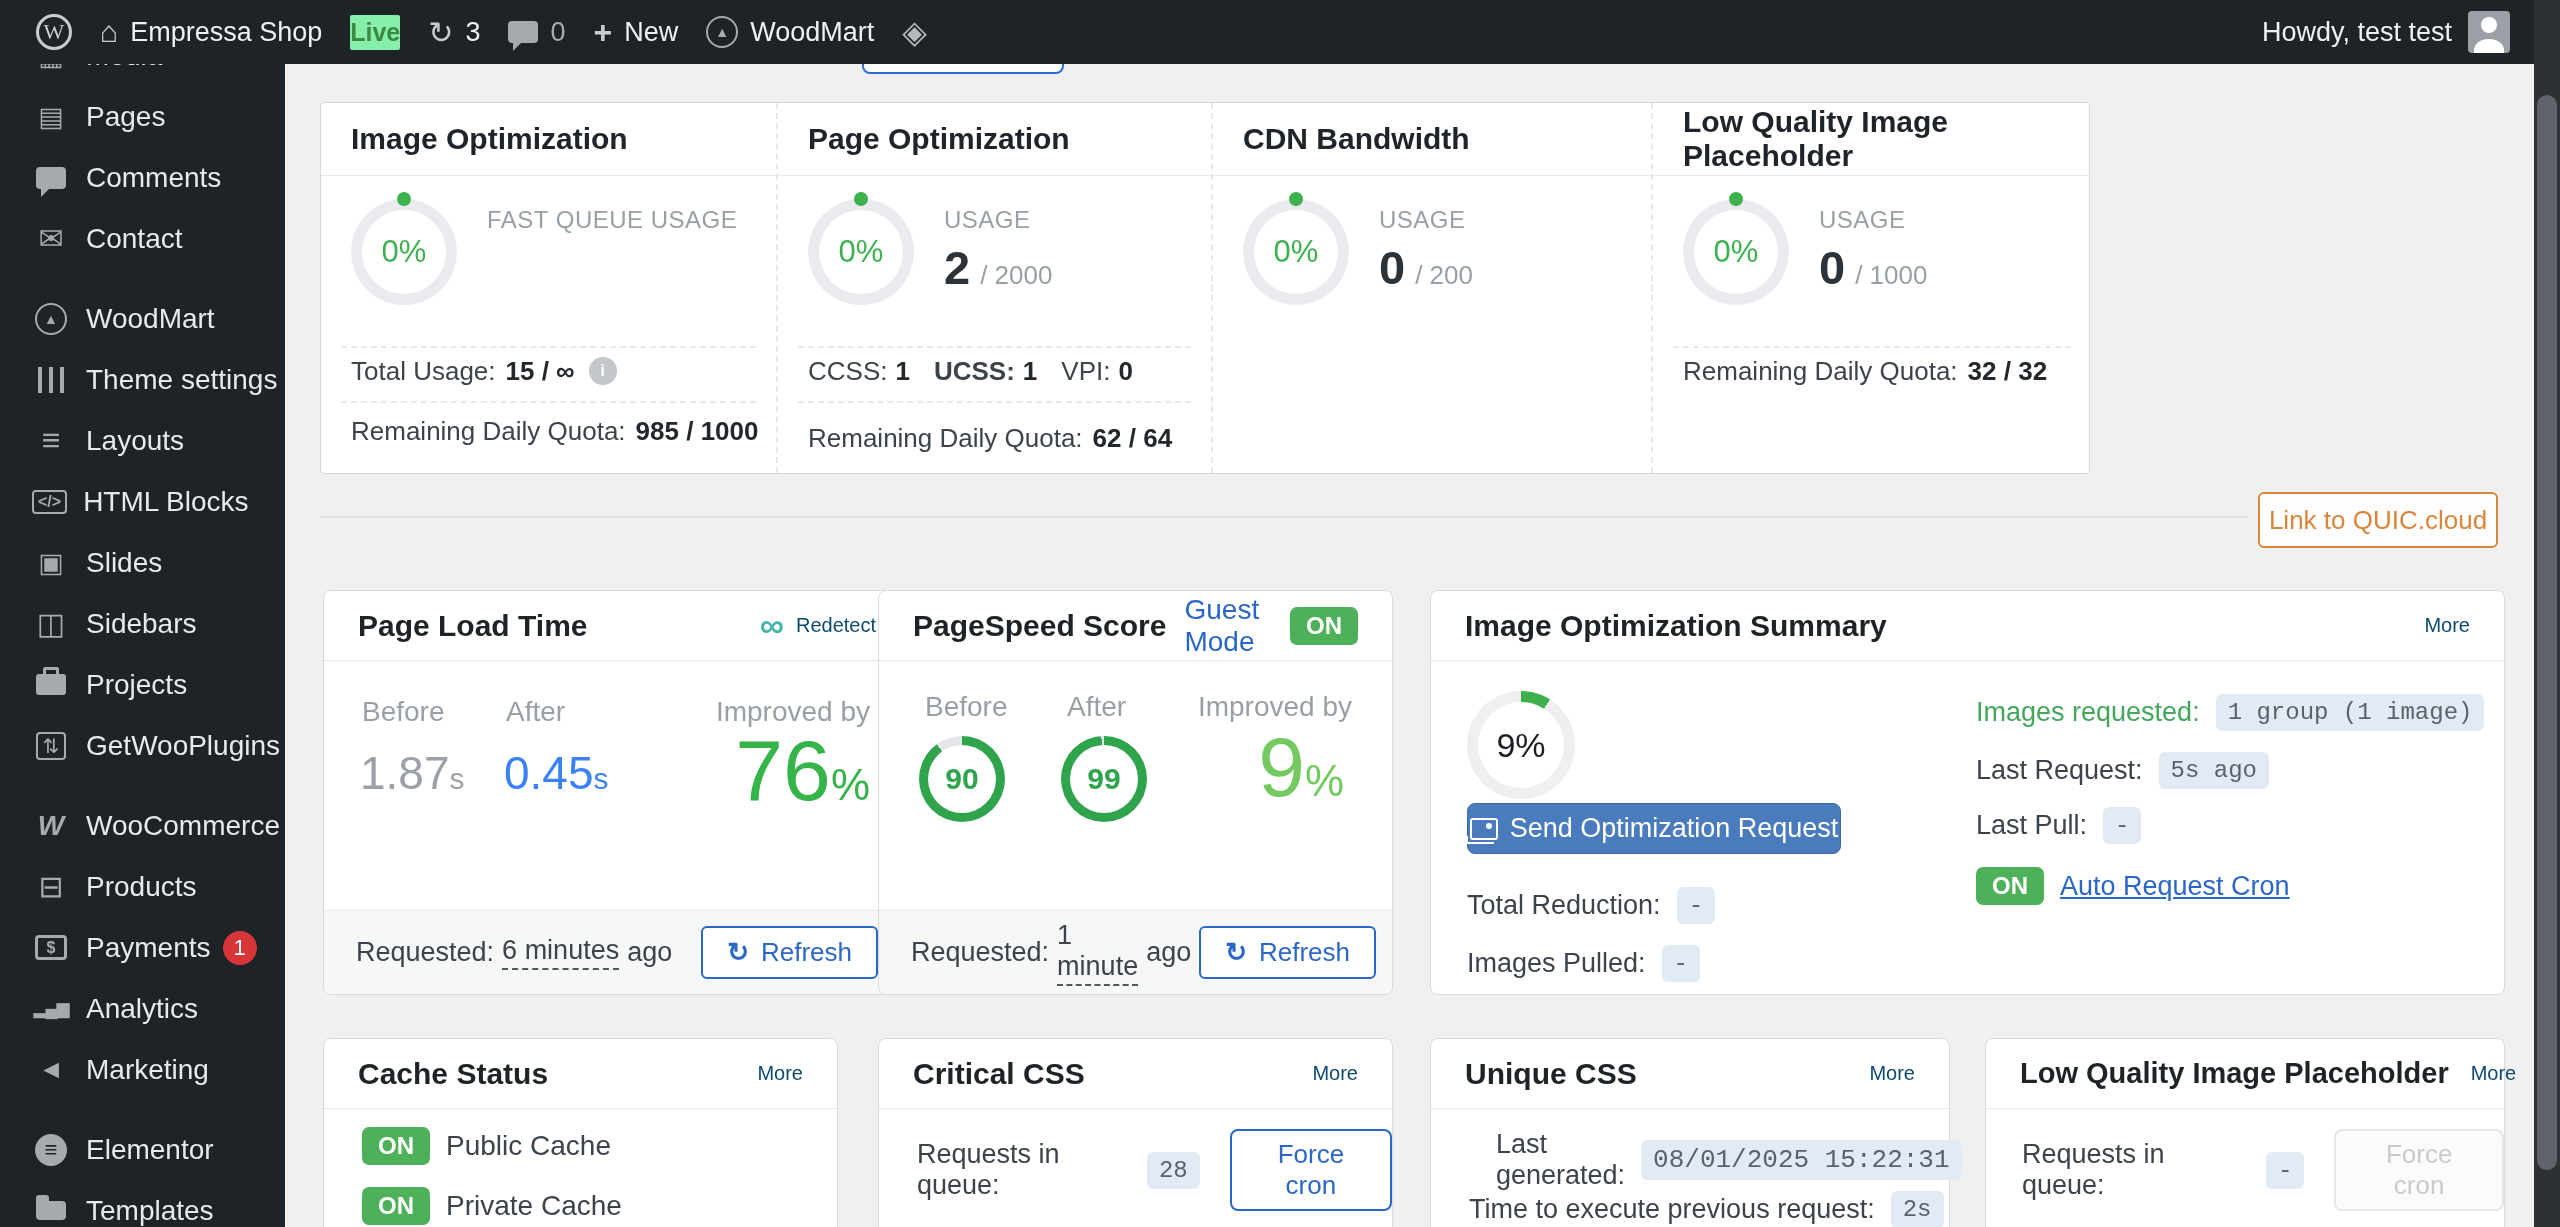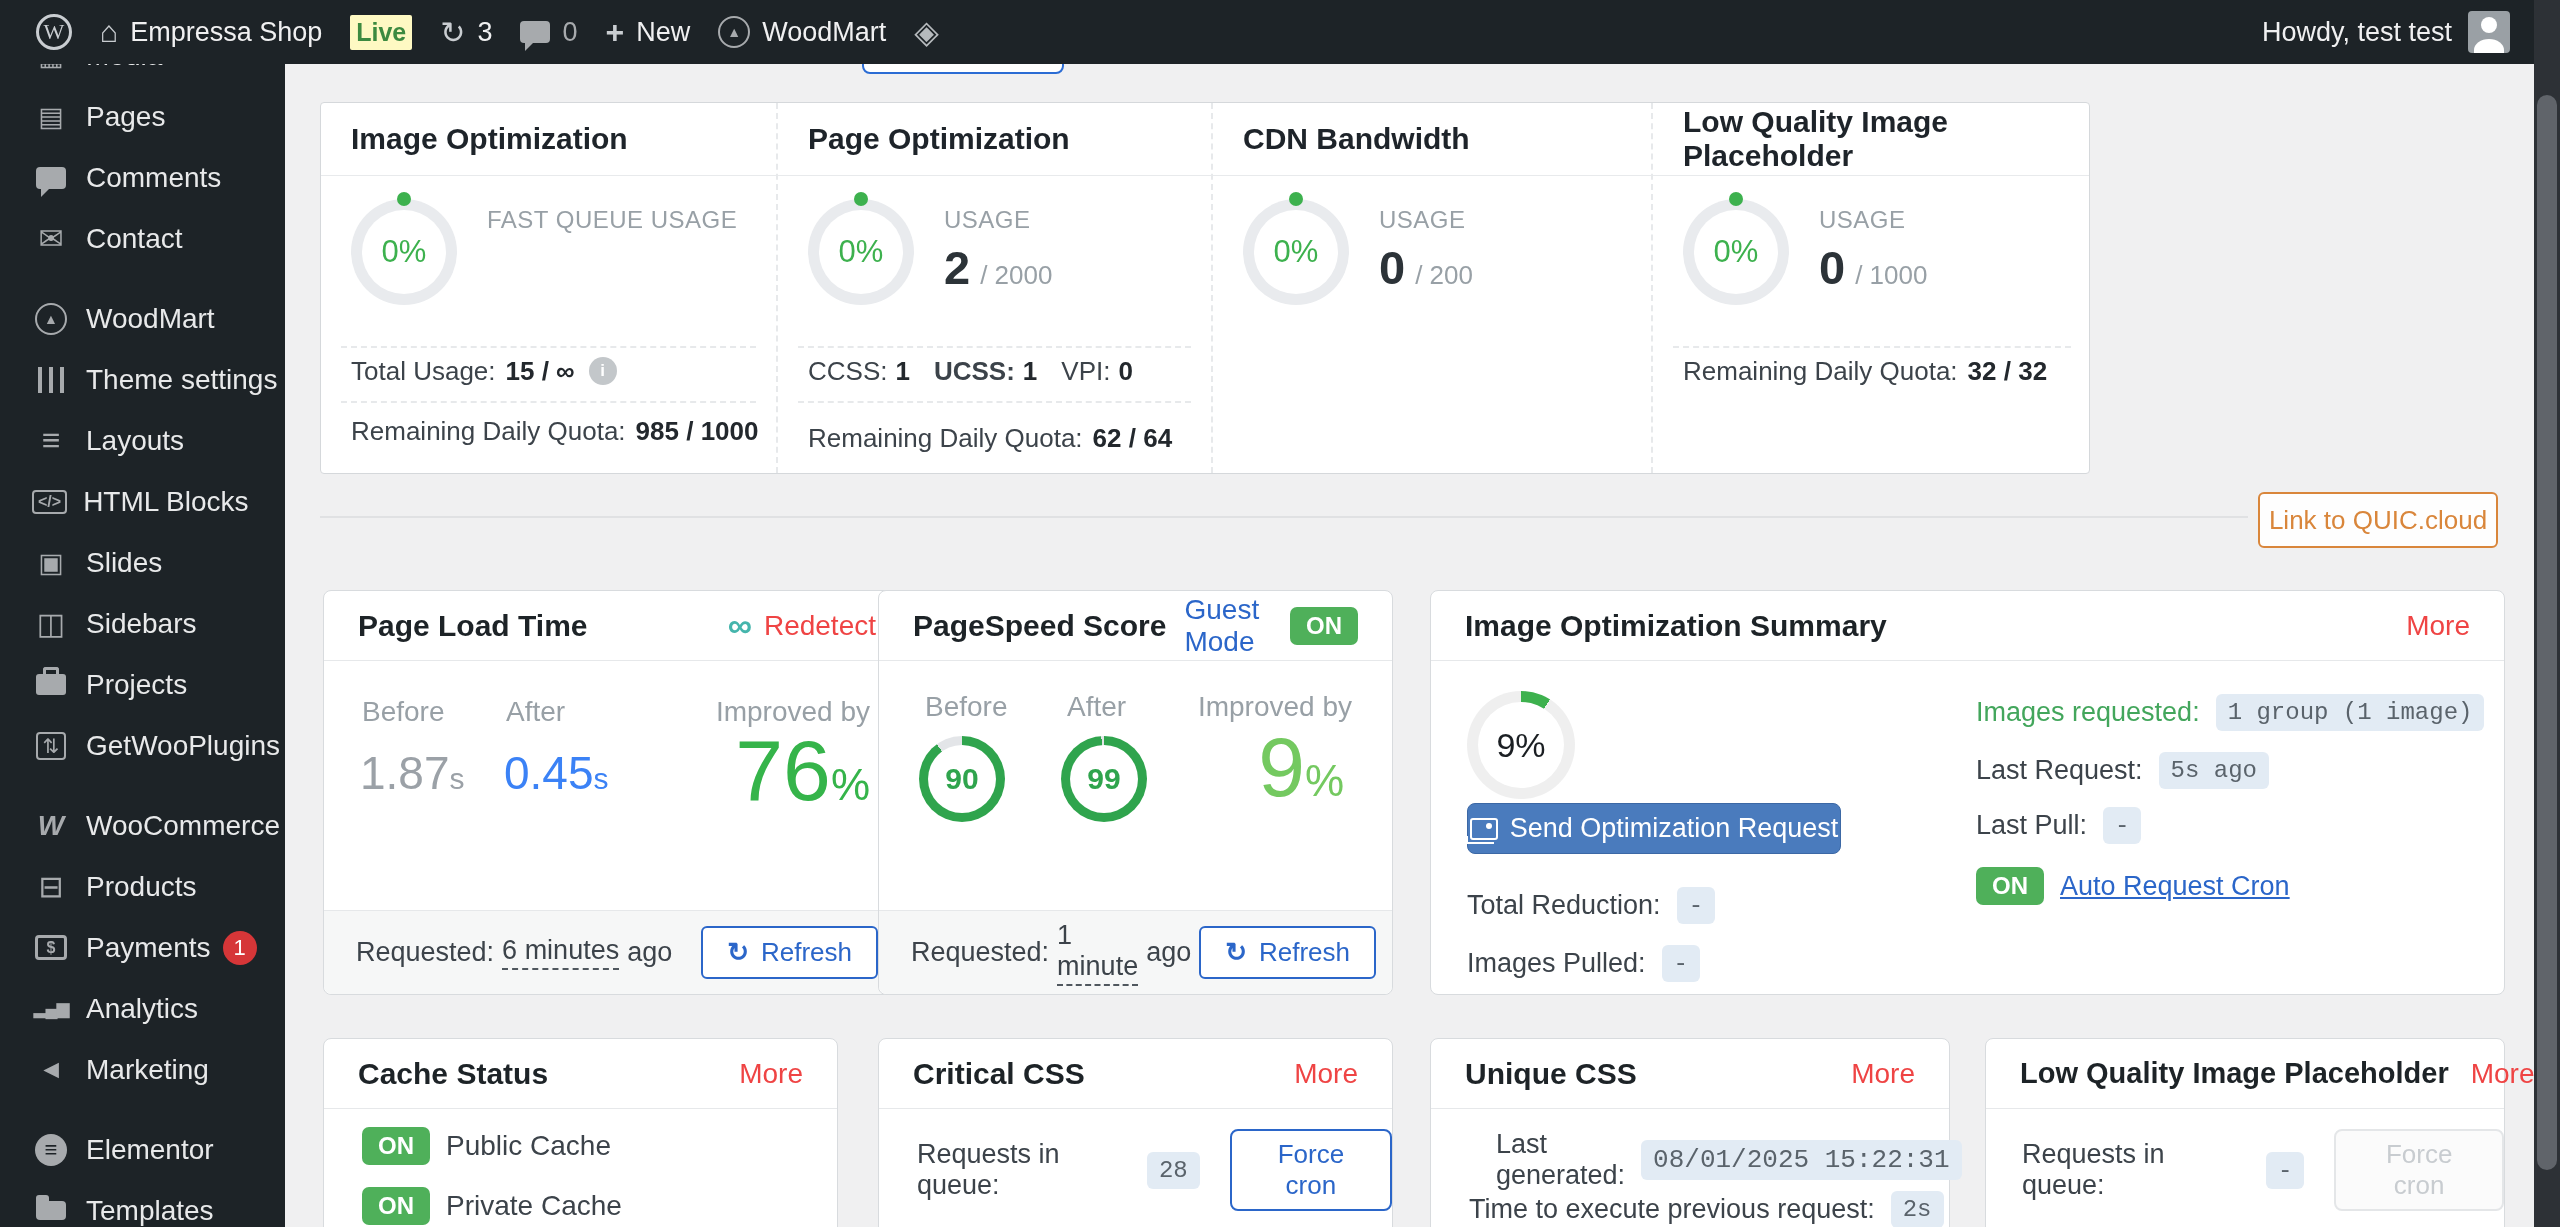--- a/index.html
+++ b/index.html
@@ -3,21 +3,21 @@
 <meta charset="utf-8">
 <style>
   * { margin:0; padding:0; box-sizing:border-box; }
   html,body { width:2560px; height:1227px; overflow:hidden; }
   body { position:relative; background:#f0f0f1; font-family:"Liberation Sans", sans-serif; color:#23282d; }
 
   
   .abar { position:absolute; top:0; left:0; right:26px; height:64px; background:#1d2327; display:flex; align-items:center; z-index:50; padding:0 20px 0 22px; }
   .abar .grp { display:flex; align-items:center; gap:12px; color:#f0f0f1; font-size:27px; padding:0 14px; cursor:pointer; }
   .abar .muted { color:#a7aaad; }
-  .live { background:#fef9c3; color:#3c8a40; font-size:25px; padding:3px 6px; border-radius:2px; font-weight:bold; }
+  .live { background:#86efac; color:#3c8a40; font-size:25px; padding:3px 0; border-radius:2px; font-weight:bold; }
   .howdy { margin-left:auto; display:flex; align-items:center; gap:16px; color:#f0f0f1; font-size:27px; padding-right:4px; }
   .avatar { width:42px; height:42px; background:#9aa0a5; border-radius:4px; position:relative; overflow:hidden; }
   .avatar::before { content:""; position:absolute; top:6px; left:13px; width:16px; height:16px; background:#fff; border-radius:50%; }
   .avatar::after { content:""; position:absolute; bottom:-8px; left:6px; width:30px; height:22px; background:#fff; border-radius:50% 50% 0 0; }
 
   .a-wp { width:36px; height:36px; border:3px solid #c9cdd1; border-radius:50%; display:flex; align-items:center; justify-content:center; }
   .a-wp::before { content:"W"; font-family:"Liberation Serif", serif; font-size:22px; color:#c9cdd1; }
   .a-home::before { content:"⌂"; font-size:30px; color:#c9cdd1; }
   .a-upd::before { content:"↻"; font-size:30px; color:#c9cdd1; }
   .a-plus::before { content:"+"; font-size:32px; color:#c9cdd1; font-weight:bold; }
@@ -83,21 +83,21 @@
   .i-info { width:28px; height:28px; border-radius:50%; background:#c3c7ca; color:#fff; display:inline-flex; align-items:center; justify-content:center; font-size:17px; font-weight:bold; margin-left:4px; }
   .i-info::before { content:"i"; }
 
   .hrline { position:absolute; left:320px; top:516px; width:1928px; border-top:2px solid #e0e1e3; }
   .linkbtn { position:absolute; left:2258px; top:492px; width:240px; height:56px; background:#fefefe; border:2px solid #d9863b; border-radius:6px; color:#d9863b; font-size:26px; display:flex; align-items:center; justify-content:center; cursor:pointer; }
 
   
   .card { position:absolute; background:#fff; border:1px solid #d8dbde; border-radius:8px; }
   .card-h { height:70px; border-bottom:1px solid #e6e8ea; display:flex; align-items:center; padding:0 34px; gap:22px; }
   .card-h .t { font-size:30px; font-weight:bold; color:#1d2327; white-space:nowrap; }
-  .more { margin-left:auto; color:#ef4444; font-size:28px; cursor:pointer; text-decoration:none; }
+  .more { margin-left:auto; color:#0c4a6e; font-size:20px; cursor:pointer; text-decoration:none; }
   .blue { color:#2b66c9; cursor:pointer; }
   .card-f { position:absolute; left:0; right:0; bottom:0; height:84px; background:#f6f7f7; border-top:1px solid #e6e8ea; display:flex; align-items:center; padding:0 32px; font-size:27px; color:#3c434a; border-radius:0 0 8px 8px; gap:8px; }
   .dashu { border-bottom:2px dashed #50575e; padding-bottom:2px; }
   .btn-refresh { margin-left:auto; display:flex; align-items:center; gap:12px; border:2px solid #2b66c9; color:#2b66c9; border-radius:6px; padding:9px 24px; font-size:26px; background:#fff; cursor:pointer; }
   .i-ref::before { content:"↻"; font-weight:bold; font-size:26px; }
   .glabel { position:absolute; color:#98a0a6; font-size:28px; }
   .bigval { position:absolute; font-size:46px; display:flex; align-items:baseline; }
   .bigval .un { font-size:30px; }
   .imp { position:absolute; color:#35b44a; font-weight:500; display:flex; align-items:baseline; }
   .i-inf::before { content:"∞"; color:#45b5ac; font-size:34px; font-weight:bold; }

